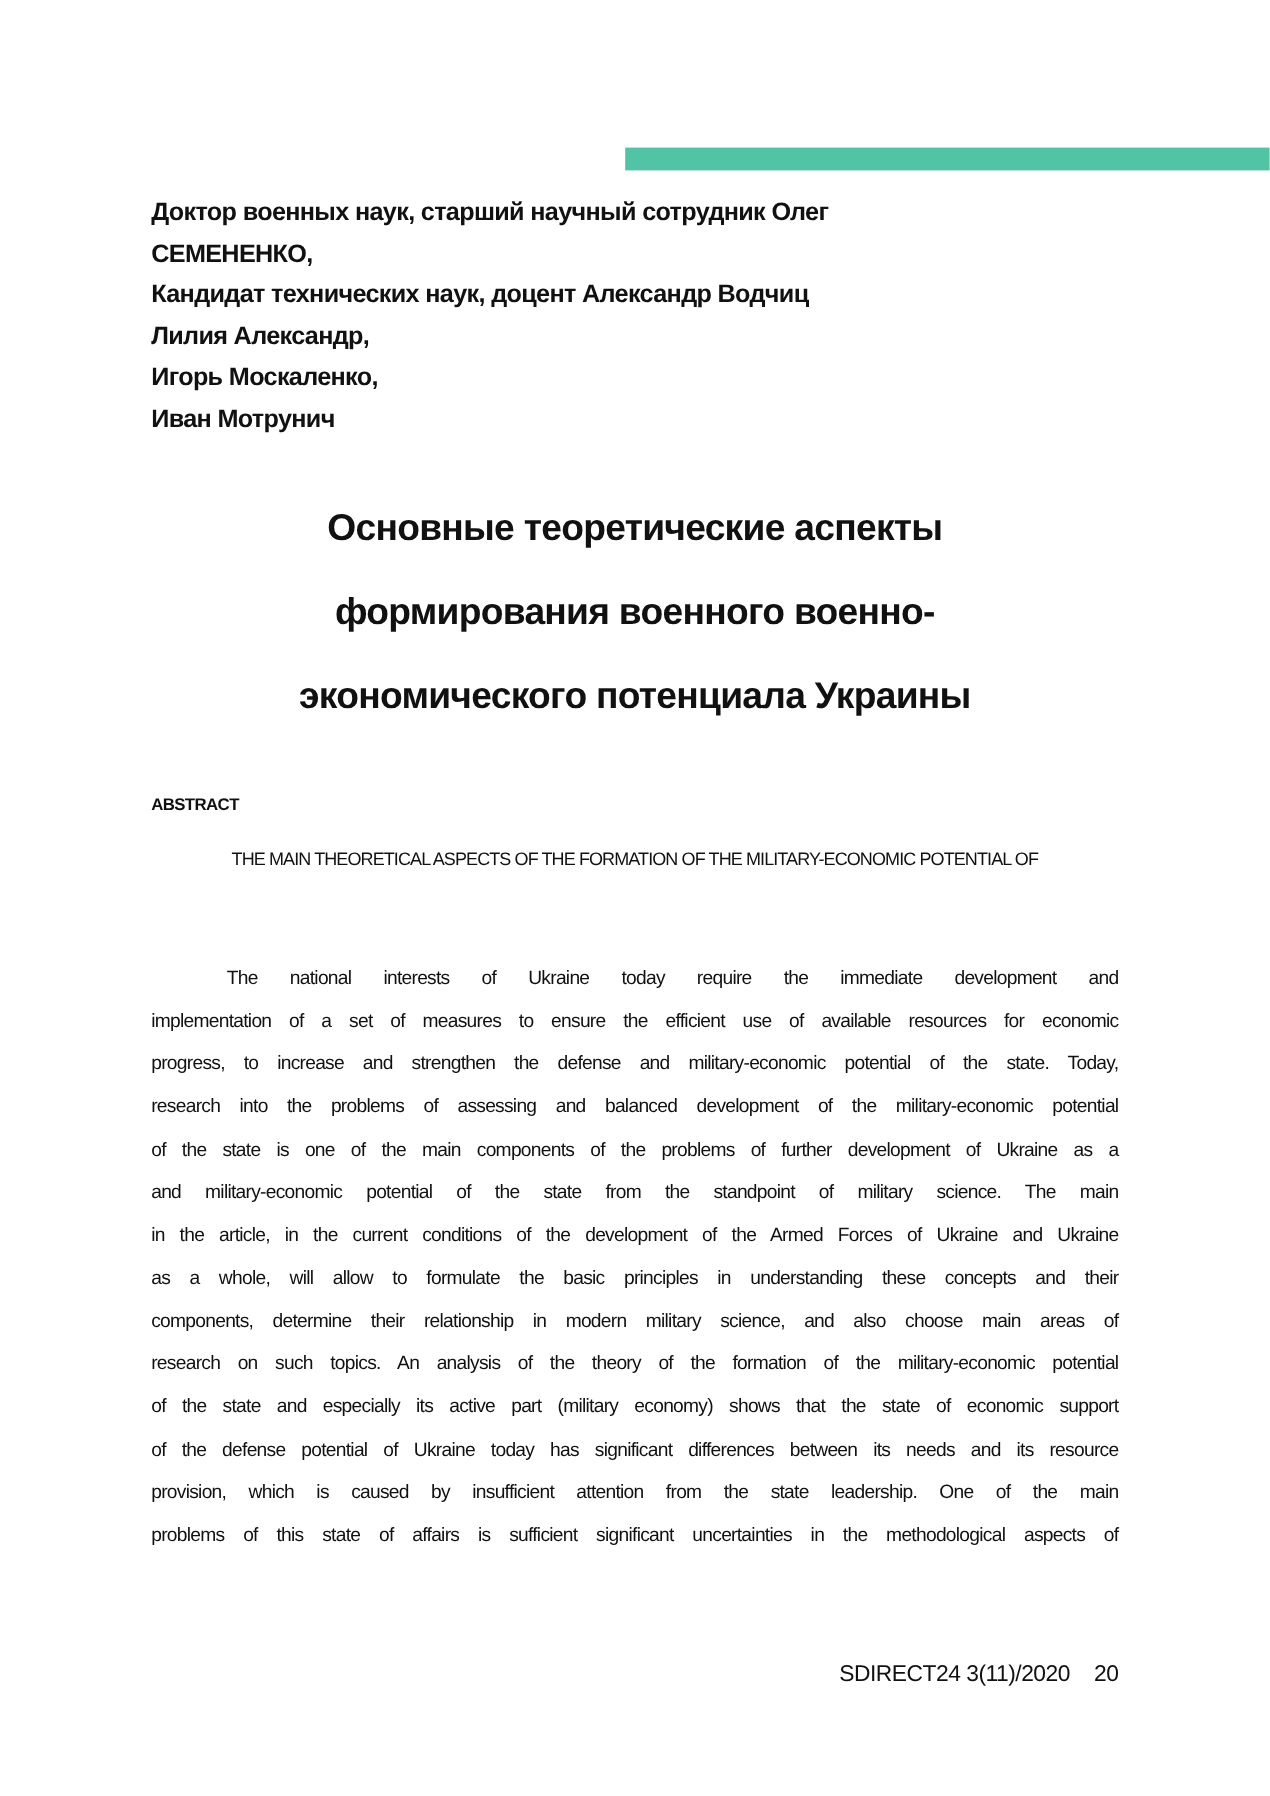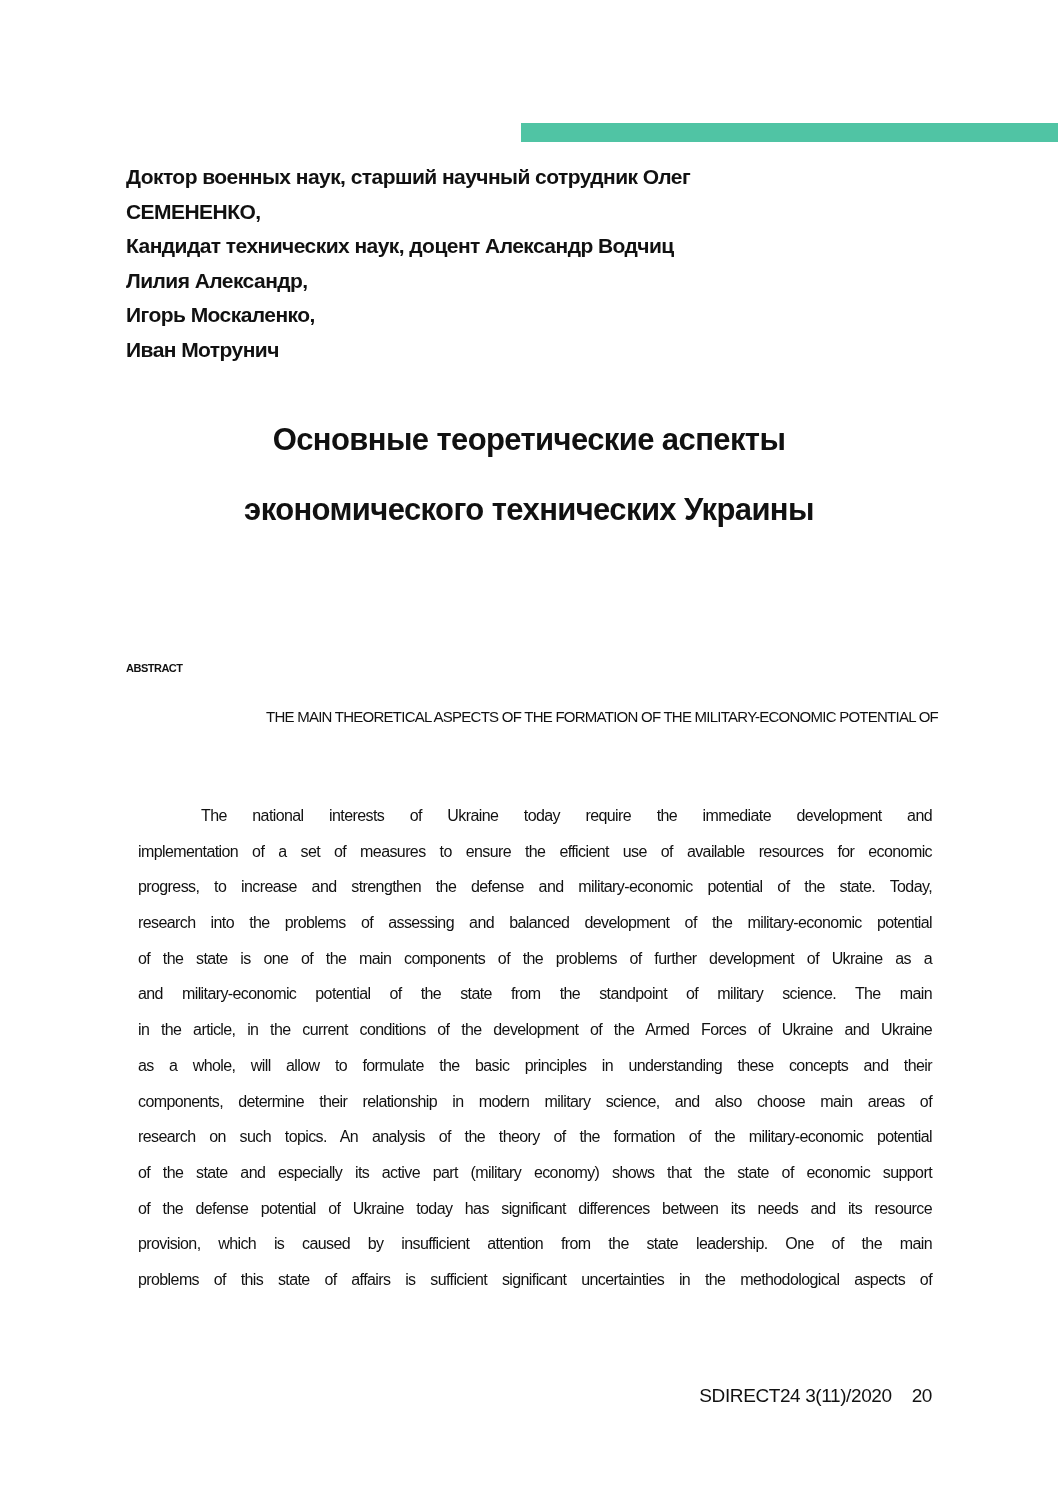--- a/index.html
+++ b/index.html
@@ -49,29 +49,29 @@
     letter-spacing: -0.6px;
   }
   .title div { white-space: nowrap; text-align: center; }
 
   .abstract-label {
     position: absolute;
     left: 126px;
     top: 662px;
     font-family: "Liberation Sans", sans-serif;
     font-weight: bold;
-    font-size: 11px;
+    font-size: 14px;
     letter-spacing: -0.5px;
   }
   .abstract-subtitle {
     position: absolute;
     left: 120px;
     top: 699px;
     width: 818px;
-    text-align: right;
+    text-align: center;
     font-family: "Liberation Sans", sans-serif;
     font-size: 15px;
     line-height: 35.5px;
     letter-spacing: -0.75px;
   }
   .abstract-subtitle div { white-space: nowrap; }
 
   .body-text {
     position: absolute;
     left: 126px;
@@ -82,21 +82,20 @@
     line-height: 35.7px;
     letter-spacing: -0.6px;
   }
   .body-line {
     display: block;
     text-align: justify;
     text-align-last: justify;
     white-space: nowrap;
     height: 35.7px;
     overflow: visible;
-    margin-left: 12px;
   }
   .body-line.first { padding-left: 63px; }
 
   .footer {
     position: absolute;
     right: 126px;
     top: 1385px;
     font-family: "Liberation Sans", sans-serif;
     font-size: 19px;
     letter-spacing: -0.4px;
@@ -113,21 +112,22 @@
   <div>Доктор военных наук, старший научный сотрудник Олег</div>
   <div>СЕМЕНЕНКО,</div>
   <div>Кандидат технических наук, доцент Александр Водчиц</div>
   <div>Лилия Александр,</div>
   <div>Игорь Москаленко,</div>
   <div>Иван Мотрунич</div>
 </div>
 
 <div class="title">
   <div>Основные теоретические аспекты</div>
-  <div>экономического технических Украины</div>
+  <div>формирования военного военно-</div>
+  <div>экономического потенциала Украины</div>
 </div>
 
 <div class="abstract-label">ABSTRACT</div>
 
 <div class="abstract-subtitle">
   <div>THE MAIN THEORETICAL ASPECTS OF THE FORMATION OF THE MILITARY-ECONOMIC POTENTIAL OF</div>
 </div>
 
 <div class="body-text">
   <span class="body-line first" style="white-space: nowrap;">The national interests of Ukraine today require the immediate development and</span>

